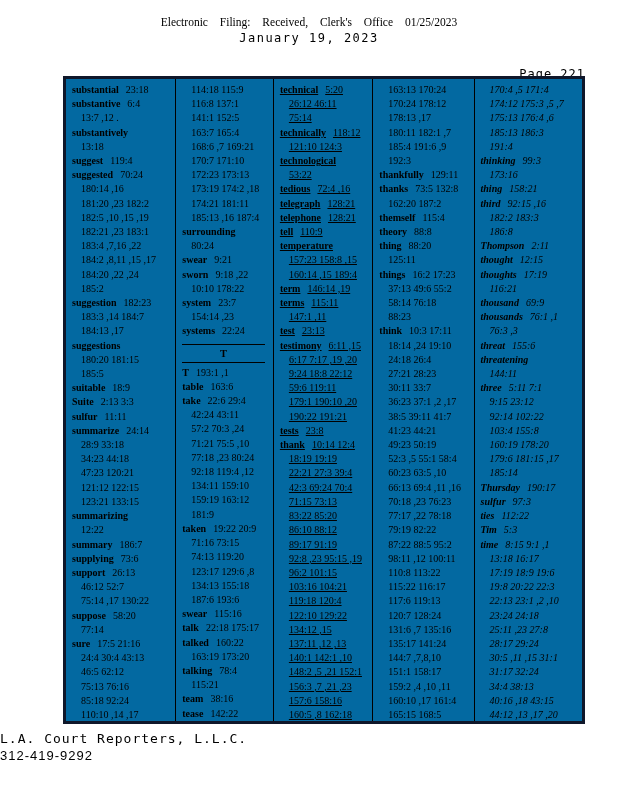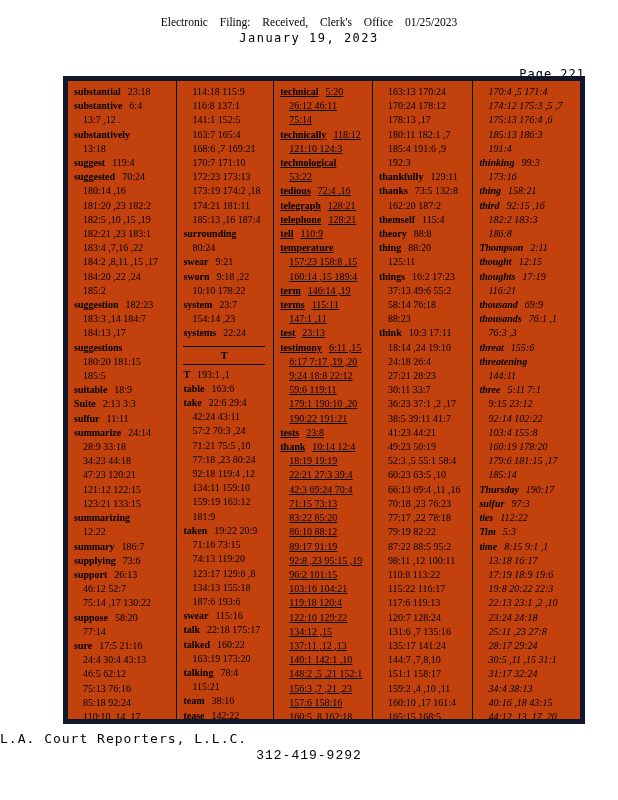--- a/index.html
+++ b/index.html
@@ -5,33 +5,33 @@
   * { margin:0; padding:0; box-sizing:border-box; }
   html,body { width:618px; height:800px; background:#ffffff; color:#000;
               font-family:"Liberation Serif", serif; overflow:hidden; position:relative; }
   .filing-line { position:absolute; top:16px; left:0; width:100%; text-align:center;
                  font-family:Liberation Serif, serif; font-size:11.5px; word-spacing:9px; }
   .date-line   { position:absolute; top:31px; left:0; width:100%; text-align:center;
                  font-family:"DejaVu Sans Mono", monospace; font-size:12px; letter-spacing:1.5px; }
   .page-num    { position:absolute; top:56px; right:33px;
                  font-family:"DejaVu Sans Mono", monospace; font-size:12px; letter-spacing:1px;margin-top:11px; }
   .index-box   { position:absolute; left:63px; top:76px; width:522px; height:648px;
-                 border:5px solid #0f172a; display:flex; background:#c2410c; }
+                 border:3px solid #0f172a; display:flex; background:#0369a1; }
   .col         { border-right:1px solid #000; padding:4px 2px 0 6px; overflow:hidden; }
   .col:last-child { border-right:none;font-style:italic; }
   .col-1{flex:112;} .col-2{flex:98;} .col-3{flex:100;text-decoration:underline;} .col-4{flex:102;} .col-5{flex:110;}
   .ln   { font-size:10px; line-height:14.2px; white-space:nowrap; }
   .entry .w { font-weight:bold; margin-right:7px; }
   .cont { padding-left:9px; }
   .sec  { margin:5px 6px 3px 0; border-top:1px solid #000; border-bottom:1px solid #000;
           text-align:center; font-weight:bold; font-size:10.5px; line-height:17px; }
   .footer-company { position:absolute; top:731px; left:0; width:100%; text-align:left;
                     font-family:"DejaVu Sans Mono", monospace; font-size:13px; letter-spacing:1px; }
-  .footer-phone   { position:absolute; top:748px; left:0; width:100%; text-align:center;
-                    font-family:Liberation Mono, monospace; font-size:13px; letter-spacing:1px; }
+  .footer-phone   { position:absolute; top:748px; left:0; width:100%; text-align:left;
+                    font-family:Liberation Sans, sans-serif; font-size:13px; letter-spacing:1px; }
 </style>
 </head>
 <body>
 
 <div class="filing-line">Electronic Filing: Received, Clerk's Office 01/25/2023</div>
 <div class="date-line">January 19, 2023</div>
 <div class="page-num">Page 221</div>
 
 <div class="index-box">
   <div class="col col-1">

